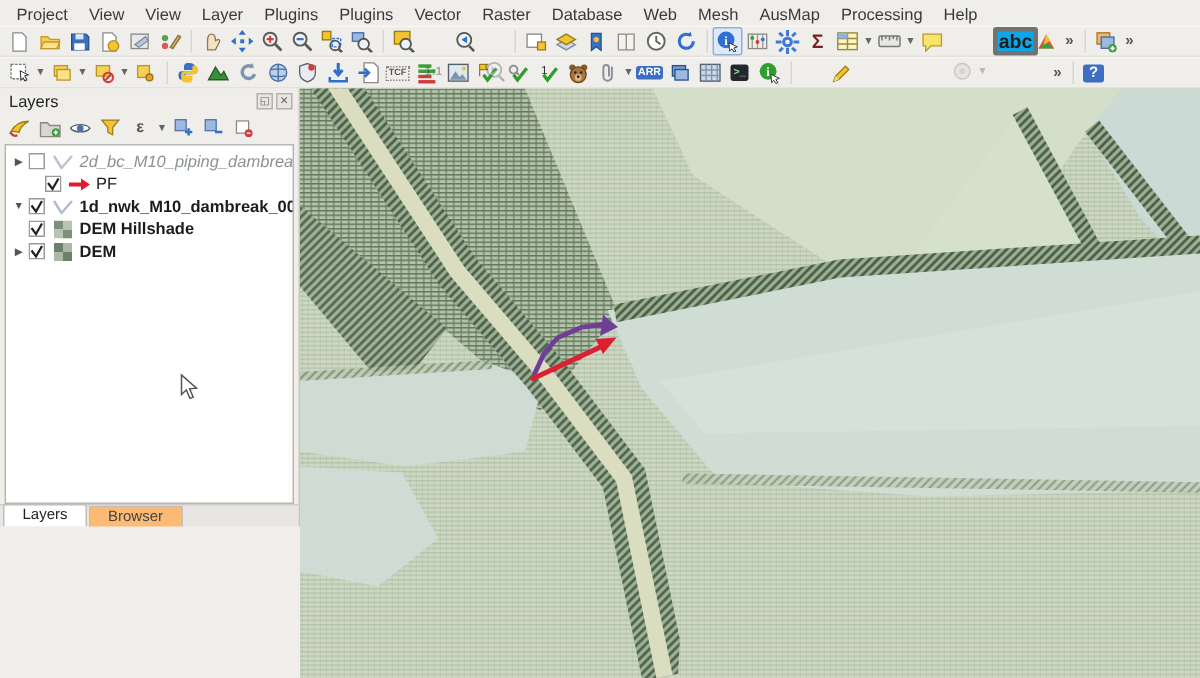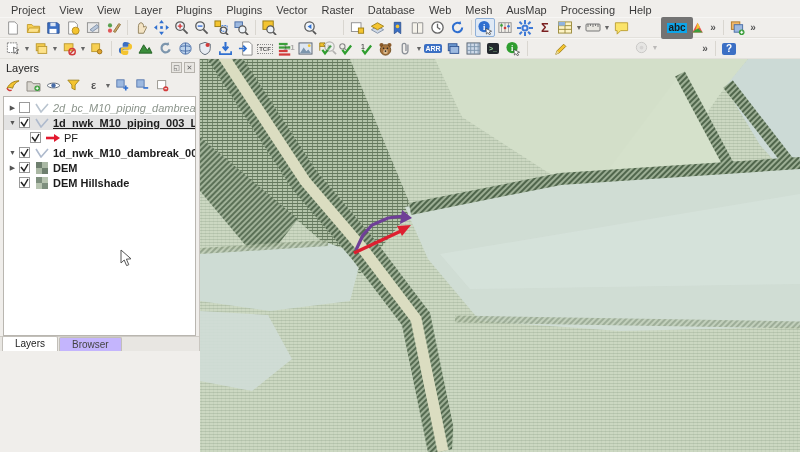--- a/index.html
+++ b/index.html
@@ -36,21 +36,21 @@
   .expander { width:11px; font-size:7px; color:#555; text-align:center; flex:0 0 auto; }
   .cbx { width:13px; height:13px; display:flex; align-items:center; justify-content:center; flex:0 0 auto; margin-right:2px; }
   .licon { width:17px; height:13px; display:flex; align-items:center; justify-content:center; flex:0 0 auto; margin-right:3px; }
   .lbl { font-size:11px; color:#1c1c1c; }
   .lbl.bold { font-weight:bold; }
   .lbl.ital { font-style:italic; color:#8b948b; }
   .lbl.und { text-decoration:underline; }
   .child-indent { width:22px; flex:0 0 auto; }
   
   .panel-tabs { height:15px; display:flex; align-items:flex-end; padding-left:2px; background:#e8e6e2; border-top:1px solid #cfccc6; }
-  .ptab { padding:1px 12px 1px 12px; font-size:10px; border:1px solid #c2bfb9; border-bottom:none; background:#c4b5fd; color:#444; margin-right:1px; border-radius:2px 2px 0 0; }
+  .ptab { padding:1px 12px 1px 12px; font-size:10px; border:1px solid #c2bfb9; border-bottom:none; background:#fdba74; color:#444; margin-right:1px; border-radius:2px 2px 0 0; }
   .ptab.active { background:#fff; color:#222; height:15px; }
   
   .map { width:600px; height:393px; position:relative; background:#ccd8c2; }
   .map svg { display:block; }
   
   .cursor { position:absolute; left:120px; top:190px; pointer-events:none; }
 </style>
 </head>
 <body>
 
@@ -273,21 +273,21 @@
     </span>
   <span class="tbi dim">
       <svg width="15" height="15" viewBox="0 0 16 16">
         <circle cx="8" cy="8" r="5.5" fill="#d8d8d8" stroke="#888"></circle>
         <circle cx="8" cy="8" r="2" fill="#aaa"></circle>
       </svg>
     </span>
   <span class="caret dim">▼</span>
   <span class="sep"></span>
   <span class="tbi">
-      <span class="txticon" style="font-size:10px;color:#1c1c1c;background:#0ea5e9;border:6px solid #737373;padding:0 1px;border-radius:2px">abc</span>
+      <span class="txticon" style="font-size:13px;color:#1c1c1c;background:#0ea5e9;border:3px solid #737373;padding:0 1px;border-radius:2px">abc</span>
     </span>
   <span class="tbi">
       <svg width="15" height="14" viewBox="0 0 16 16">
         <path d="M2 13L8 2l6 11z" fill="#e8554d"></path>
         <path d="M2 13l6-5 6 5z" fill="#3b9e3b"></path>
         <path d="M8 2l3 5-5 3z" fill="#f4c430"></path>
       </svg>
     </span>
   <span class="tbi narrow">
       <span class="txticon" style="font-size:10px;color:#555">»</span>
@@ -589,35 +589,20 @@
             </svg>
           </span>
         <span class="licon">
             <svg width="14" height="10" viewBox="0 0 14 10">
               <path d="M1 1l5 8 7-8" fill="none" stroke="#b9c4cf" stroke-width="1.6"></path>
             </svg>
           </span>
         <span class="lbl ital">2d_bc_M10_piping_dambreak_003_L</span>
       </div>
 
-      <div class="tree-row sel">
-        <span class="expander">▼</span>
-        <span class="cbx">
-            <svg width="11" height="11">
-              <rect x="0.5" y="0.5" width="10" height="10" fill="#fff" stroke="#9a9a9a"></rect>
-              <path d="M2 5l3 4 4-7" fill="none" stroke="#222" stroke-width="1.5"></path>
-            </svg>
-          </span>
-        <span class="licon">
-            <svg width="14" height="10" viewBox="0 0 14 10">
-              <path d="M1 1l5 8 7-8" fill="none" stroke="#aebacd" stroke-width="1.6"></path>
-            </svg>
-          </span>
-        <span class="lbl bold und">1d_nwk_M10_piping_003_L</span>
-      </div>
 
       <div class="tree-row">
         <span class="child-indent"></span>
         <span class="cbx">
             <svg width="11" height="11">
               <rect x="0.5" y="0.5" width="10" height="10" fill="#fff" stroke="#9a9a9a"></rect>
               <path d="M2 5l3 4 4-7" fill="none" stroke="#222" stroke-width="1.5"></path>
             </svg>
           </span>
         <span class="licon">
@@ -640,55 +625,55 @@
         <span class="licon">
             <svg width="14" height="10" viewBox="0 0 14 10">
               <path d="M1 1l5 8 7-8" fill="none" stroke="#aebacd" stroke-width="1.6"></path>
             </svg>
           </span>
         <span class="lbl bold">1d_nwk_M10_dambreak_003_L</span>
       </div>
 
 
       <div class="tree-row">
+        <span class="expander"> </span>
+        <span class="cbx">
+            <svg width="11" height="11">
+              <rect x="0.5" y="0.5" width="10" height="10" fill="#fff" stroke="#9a9a9a"></rect>
+              <path d="M2 5l3 4 4-7" fill="none" stroke="#222" stroke-width="1.5"></path>
+            </svg>
+          </span>
+        <span class="licon">
+            <svg width="12" height="12" viewBox="0 0 12 12">
+              <rect width="6" height="6" fill="#7e8f7e"></rect>
+              <rect x="6" y="6" width="6" height="6" fill="#7e8f7e"></rect>
+              <rect x="6" width="6" height="6" fill="#b7c4b0"></rect>
+              <rect y="6" width="6" height="6" fill="#b7c4b0"></rect>
+            </svg>
+          </span>
+        <span class="lbl bold">DEM Hillshade</span>
+      </div>
+
+      <div class="tree-row">
         <span class="expander">▶</span>
         <span class="cbx">
             <svg width="11" height="11">
               <rect x="0.5" y="0.5" width="10" height="10" fill="#fff" stroke="#9a9a9a"></rect>
               <path d="M2 5l3 4 4-7" fill="none" stroke="#222" stroke-width="1.5"></path>
             </svg>
           </span>
         <span class="licon">
             <svg width="12" height="12" viewBox="0 0 12 12">
               <rect width="6" height="6" fill="#6e7f6e"></rect>
               <rect x="6" y="6" width="6" height="6" fill="#6e7f6e"></rect>
               <rect x="6" width="6" height="6" fill="#aab8a4"></rect>
               <rect y="6" width="6" height="6" fill="#aab8a4"></rect>
             </svg>
           </span>
         <span class="lbl bold">DEM</span>
-      </div>
-
-      <div class="tree-row">
-        <span class="expander"> </span>
-        <span class="cbx">
-            <svg width="11" height="11">
-              <rect x="0.5" y="0.5" width="10" height="10" fill="#fff" stroke="#9a9a9a"></rect>
-              <path d="M2 5l3 4 4-7" fill="none" stroke="#222" stroke-width="1.5"></path>
-            </svg>
-          </span>
-        <span class="licon">
-            <svg width="12" height="12" viewBox="0 0 12 12">
-              <rect width="6" height="6" fill="#7e8f7e"></rect>
-              <rect x="6" y="6" width="6" height="6" fill="#7e8f7e"></rect>
-              <rect x="6" width="6" height="6" fill="#b7c4b0"></rect>
-              <rect y="6" width="6" height="6" fill="#b7c4b0"></rect>
-            </svg>
-          </span>
-        <span class="lbl bold">DEM Hillshade</span>
       </div>
     </div>
 
     <div class="panel-tabs">
       <span class="ptab active">Layers</span>
       <span class="ptab">Browser</span>
     </div>
 
     <div class="cursor">
       <svg width="13" height="19" viewBox="0 0 13 19">

